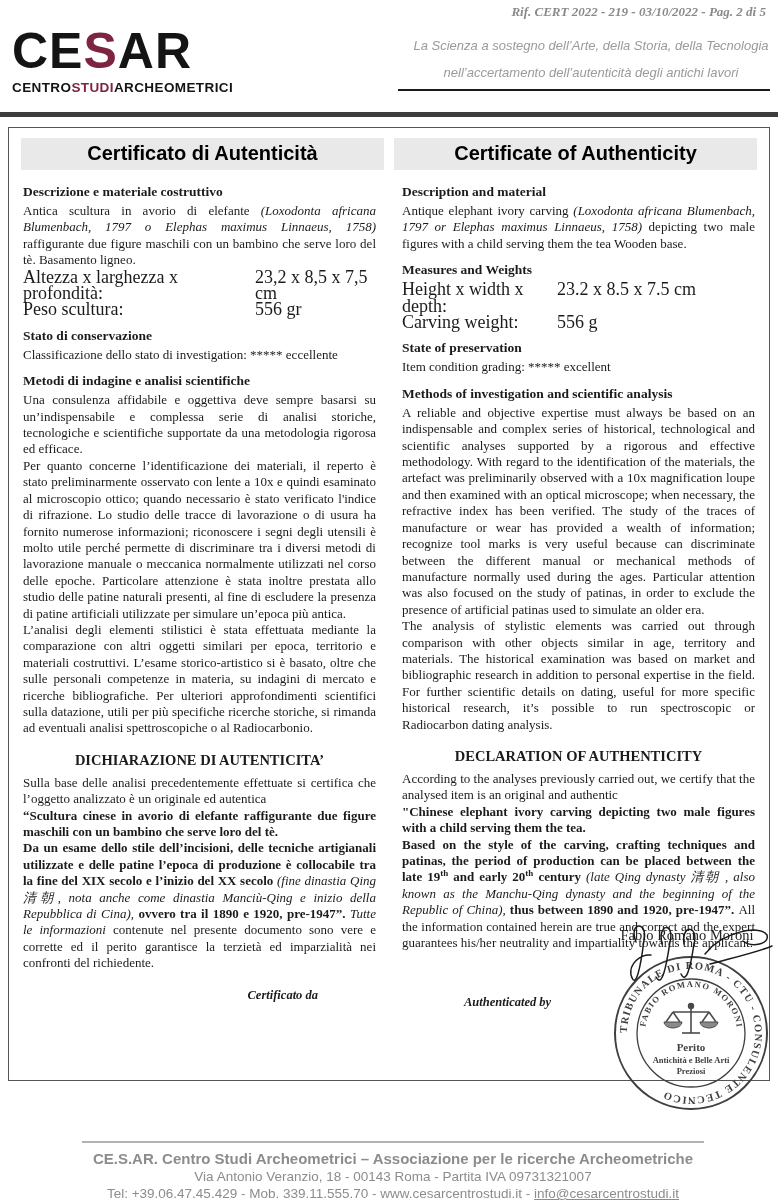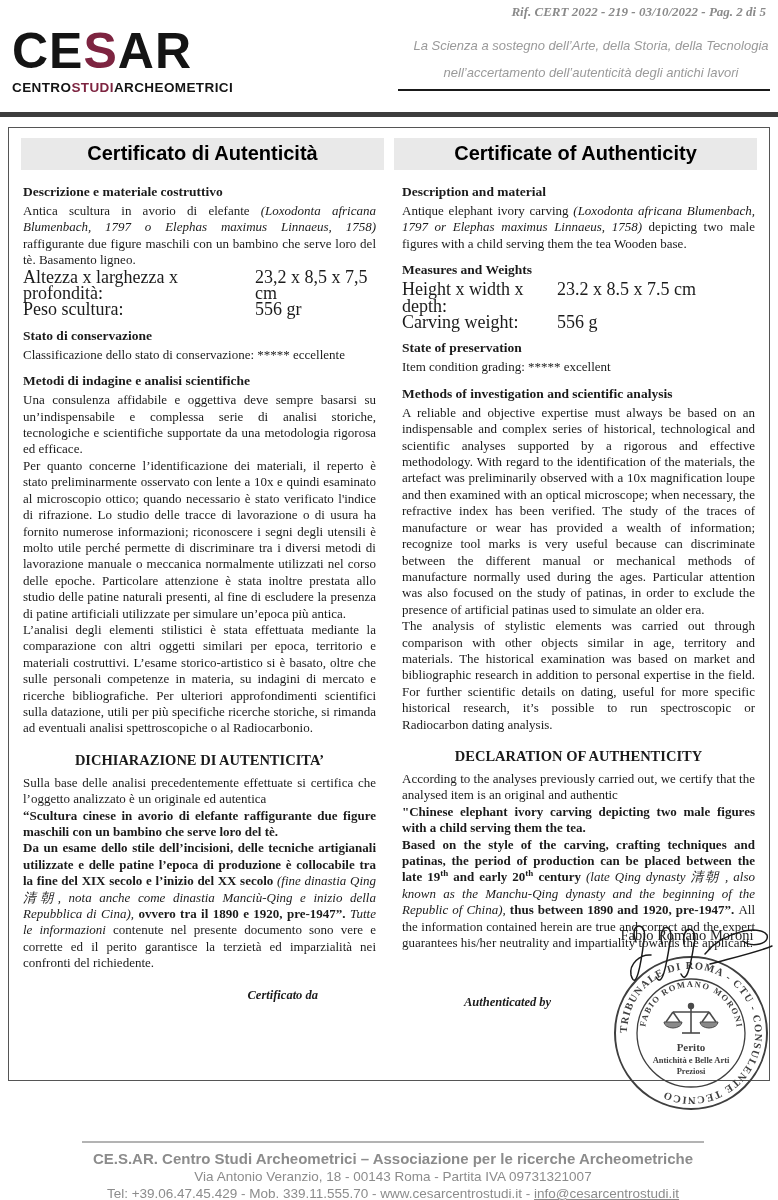--- a/index.html
+++ b/index.html
@@ -104,21 +104,21 @@
       <div class="dimrow">
         <span class="dimlabel-it">Altezza x larghezza x profondità:</span>
         <span>23,2 x 8,5 x 7,5 cm</span>
       </div>
       <div class="dimrow">
         <span class="dimlabel-it">Peso scultura:</span>
         <span>556 gr</span>
       </div>
 
       <div class="h">Stato di conservazione</div>
-      <div class="p">Classificazione dello stato di conservazione: ***** eccellente</div>
+      <div class="p">Classificazione dello stato di investigation: ***** eccellente</div>
 
       <div class="h">Metodi di indagine e analisi scientifiche</div>
       <div class="p">Una consulenza affidabile e oggettiva deve sempre basarsi su un’indispensabile e complessa serie di analisi storiche, tecnologiche e scientifiche supportate da una metodologia rigorosa ed efficace.</div>
       <div class="p">Per quanto concerne l’identificazione dei materiali, il reperto è stato preliminarmente osservato con lente a 10x e quindi esaminato al microscopio ottico; quando necessario è stato verificato l'indice di rifrazione. Lo studio delle tracce di lavorazione o di usura ha fornito numerose informazioni; riconoscere i segni degli utensili è molto utile perché permette di discriminare tra i diversi metodi di lavorazione manuale o meccanica normalmente utilizzati nel corso delle epoche. Particolare attenzione è stata inoltre prestata allo studio delle patine naturali presenti, al fine di escludere la presenza di patine artificiali utilizzate per simulare un’epoca più antica.</div>
       <div class="p">L’analisi degli elementi stilistici è stata effettuata mediante la comparazione con altri oggetti similari per epoca, territorio e materiali costruttivi. L’esame storico-artistico si è basato, oltre che sulle personali competenze in materia, su indagini di mercato e ricerche bibliografiche. Per ulteriori approfondimenti scientifici sulla datazione, utili per più specifiche ricerche storiche, si rimanda ad eventuali analisi spettroscopiche o al Radiocarbonio.</div>
 
       <div class="declh">DICHIARAZIONE DI AUTENTICITA’</div>
       <div class="p">Sulla base delle analisi precedentemente effettuate si certifica che l’oggetto analizzato è un originale ed autentica</div>
       <div class="p b">“Scultura cinese in avorio di elefante raffigurante due figure maschili con un bambino che serve loro del tè.</div>
       <div class="p"><span class="b">Da un esame dello stile dell’incisioni, delle tecniche artigianali utilizzate e delle patine l’epoca di produzione è collocabile tra la fine del XIX secolo e l’inizio del XX secolo </span><span class="i">(fine dinastia Qing 清朝, nota anche come dinastia Manciù-Qing e inizio della Repubblica di Cina), </span><span class="b">ovvero tra il 1890 e 1920, pre-1947”. </span><span class="i">Tutte le informazioni </span><span>contenute nel presente documento sono vere e corrette ed il perito garantisce la terzietà ed imparzialità nei confronti del richiedente.</span></div>

